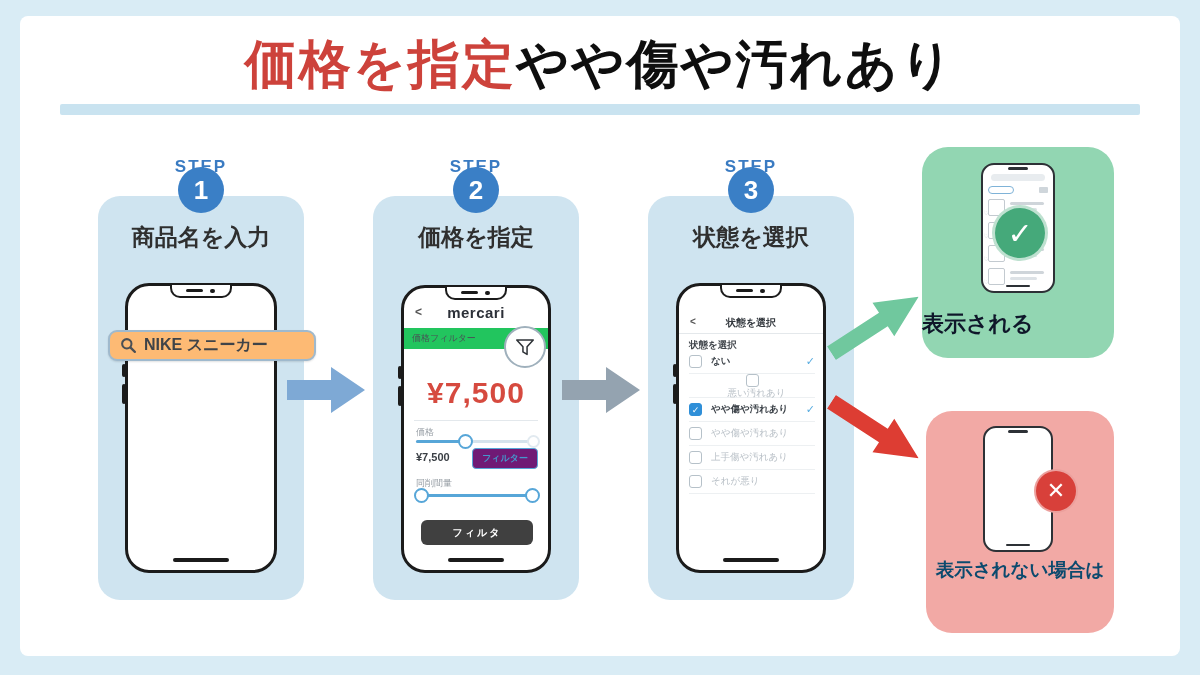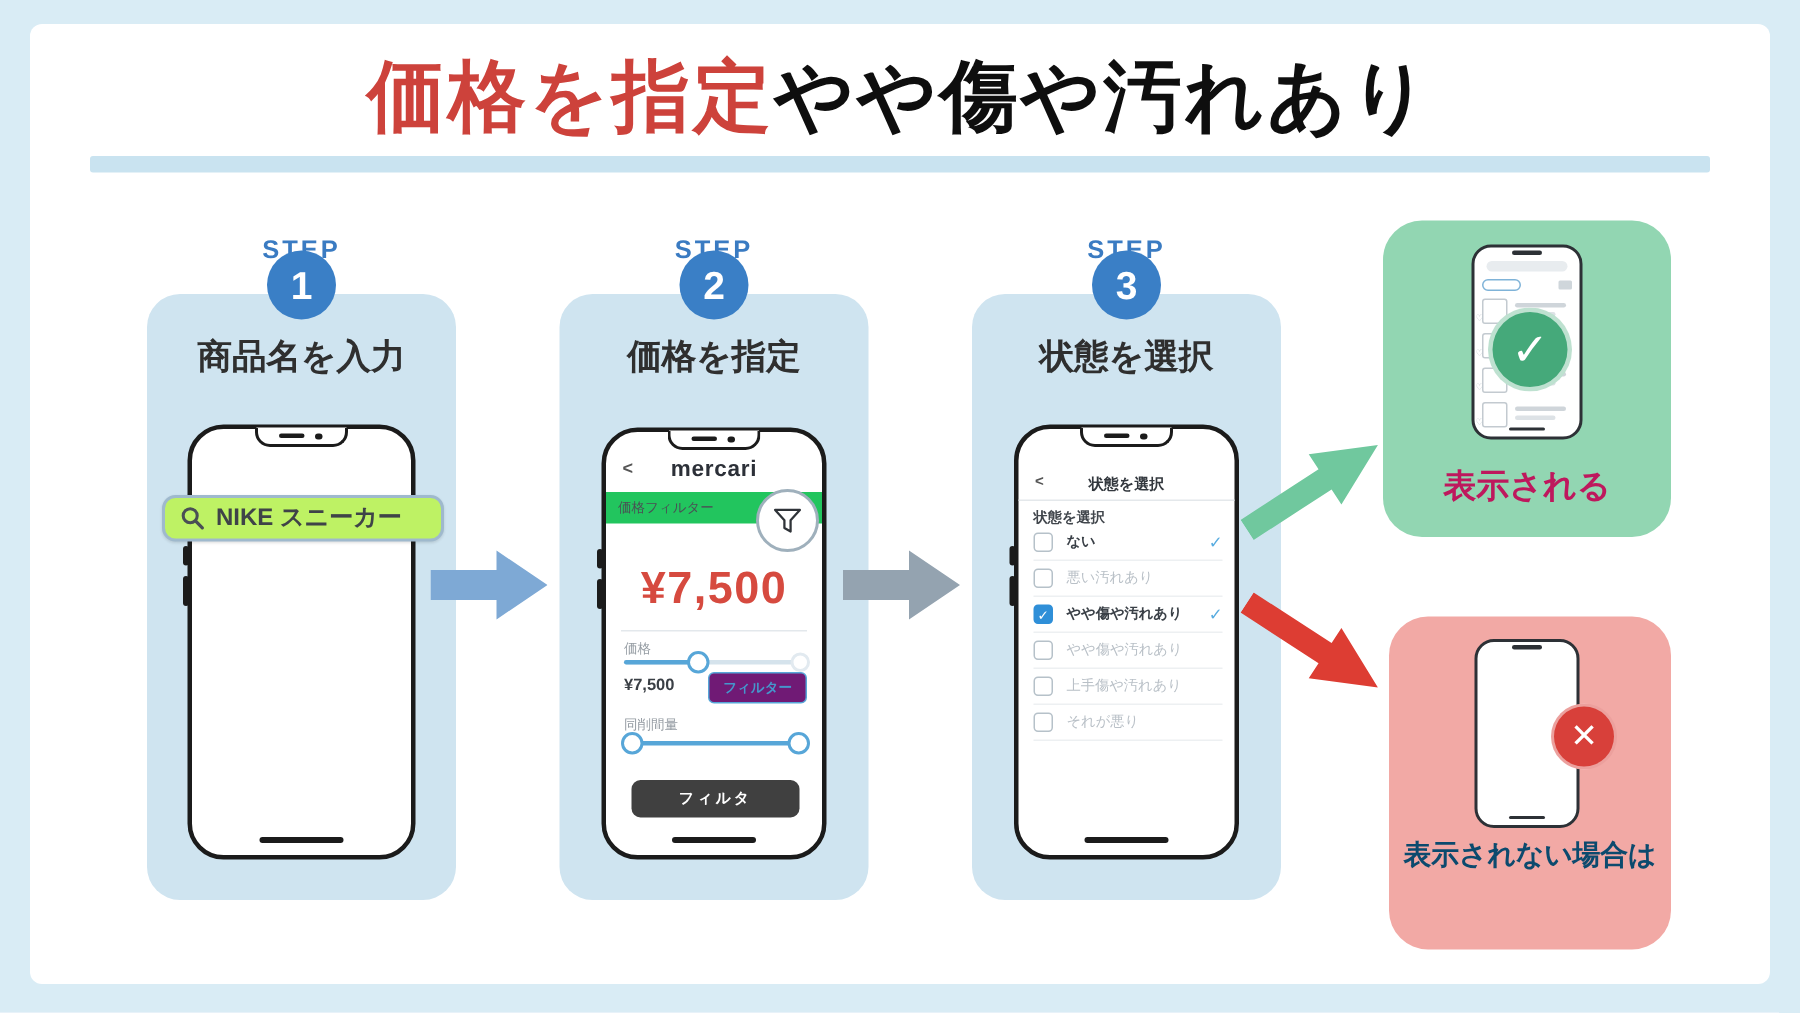--- a/index.html
+++ b/index.html
@@ -29,21 +29,21 @@
   .notch-dot { position:absolute; left:38px; top:3.5px; width:4.5px; height:4.5px; background:#1b1b1b; border-radius:50%; }
   .home-bar { position:absolute; left:50%; bottom:8px; transform:translateX(-50%); width:56px; height:4.5px; background:#1b1b1b; border-radius:3px; }
   .side-btn { position:absolute; left:-6px; width:4px; background:#1b1b1b; border-radius:2px; }
   .sb1 { top:78px; height:13px; } .sb2 { top:98px; height:20px; }
 
   .phone1 { left:27px; top:87px; width:152px; height:290px; }
   .phone2 { left:28px; top:89px; width:150px; height:288px; }
   .phone3 { left:28px; top:87px; width:150px; height:290px; }
 
   
-  .search-box { position:absolute; left:10px; top:134px; width:188px; height:31px; background:#bef264; border:2px solid #9fb9cd; border-radius:9px; display:flex; align-items:center; padding-left:10px; gap:7px; z-index:5; box-shadow:0 1px 2px rgba(0,0,0,.12); }
+  .search-box { position:absolute; left:10px; top:134px; width:208px; height:31px; background:#fdba74; border:2px solid #9fb9cd; border-radius:9px; display:flex; align-items:center; padding-left:10px; gap:7px; z-index:5; box-shadow:0 1px 2px rgba(0,0,0,.12); }
   .search-box span { font-size:16px; font-weight:700; color:#3f4348; white-space:nowrap; }
 
   
   .m-header { position:absolute; top:16px; left:0; width:100%; text-align:center; font-size:15px; font-weight:700; letter-spacing:.5px; color:#2c3038; }
   .m-back { position:absolute; top:17px; left:11px; font-size:12px; color:#555; font-weight:700; }
   .m-band { position:absolute; top:40px; left:0; width:100%; height:21px; background:#22c55e; }
   .m-band-label { position:absolute; top:4px; left:8px; font-size:9px; color:#4a4f55; }
   .funnel-circle { position:absolute; top:38px; left:100px; width:42px; height:42px; background:#fff; border:2px solid #9fb0bc; border-radius:50%; display:flex; align-items:center; justify-content:center; z-index:4; }
   .m-price { position:absolute; top:88px; left:0; width:100%; text-align:center; font-size:30px; font-weight:800; color:#d64a3f; letter-spacing:1px; }
   .m-div { position:absolute; top:132px; left:10px; right:10px; height:1px; background:#e3e8ec; }
@@ -86,21 +86,21 @@
   .skel-search { position:absolute; left:8px; top:9px; width:54px; height:7px; background:#e8ecef; border-radius:4px; }
   .skel-chip { position:absolute; left:5px; top:21px; width:26px; height:8px; border:1px solid #7fb3d8; border-radius:5px; }
   .skel-grid { position:absolute; right:5px; top:22px; width:9px; height:6px; background:#cfd6db; border-radius:1px; }
   .skel-row { position:absolute; left:5px; height:19px; }
   .skel-sq { position:absolute; left:0; top:0; width:17px; height:17px; border:1px solid #c3cad0; border-radius:2px; background:#fff; }
   .skel-l1 { position:absolute; left:22px; top:3px; width:34px; height:2.5px; background:#cfd5da; border-radius:2px; }
   .skel-l2 { position:absolute; left:22px; top:9px; width:27px; height:2.5px; background:#dde2e6; border-radius:2px; }
   .skel-heart { position:absolute; right:-1px; top:10px; font-size:6px; color:#c2cad0; }
   .ok-circle { position:absolute; left:70px; top:58px; width:56px; height:56px; background:#45a97a; border:3px solid rgba(255,255,255,.65); border-radius:50%; display:flex; align-items:center; justify-content:center; color:#fff; font-size:30px; font-weight:900; z-index:4; }
   .ng-circle { position:absolute; left:49px; top:41px; width:44px; height:44px; background:#d8403a; border:2.5px solid rgba(255,255,255,.5); border-radius:50%; display:flex; align-items:center; justify-content:center; color:#fff; font-size:22px; font-weight:900; z-index:4; }
-  .ok-label { position:absolute; left:0; top:162px; width:100%; text-align:center; font-size:22px; font-weight:800; color:#be185d; }
+  .ok-label { position:absolute; left:0; top:162px; width:100%; text-align:left; font-size:22px; font-weight:800; color:#0f172a; }
   .ng-label { position:absolute; left:0; top:146px; width:100%; text-align:center; font-size:18.5px; font-weight:800; color:#0c4a6e; line-height:1.4; }
 </style>
 </head>
 <body>
 
 <div class="page">
   <div class="inner"></div>
 
   <h1 class="title"><span class="t-red">価格を指定</span><span class="t-black">やや傷や汚れあり</span></h1>
   <div class="title-underline"></div>
@@ -193,21 +193,21 @@
         <div class="c-back">&lt;</div>
         <div class="c-header">状態を選択</div>
         <div class="c-hdiv"></div>
         <div class="c-section">状態を選択</div>
 
         <div class="c-row" style="top:64px;">
           <span class="c-box"></span>
           <span class="c-label">ない</span>
           <span class="c-tick">✓</span>
         </div>
-        <div class="c-row dim" style="top:88px;">
+        <div class="c-row dim" style="top:88px;flex-direction:column;">
           <span class="c-box"></span>
           <span class="c-label">悪い汚れあり</span>
         </div>
         <div class="c-row" style="top:112px;">
           <span class="c-box checked">✓</span>
           <span class="c-label">やや傷や汚れあり</span>
           <span class="c-tick">✓</span>
         </div>
         <div class="c-row dim" style="top:136px;">
           <span class="c-box"></span>

